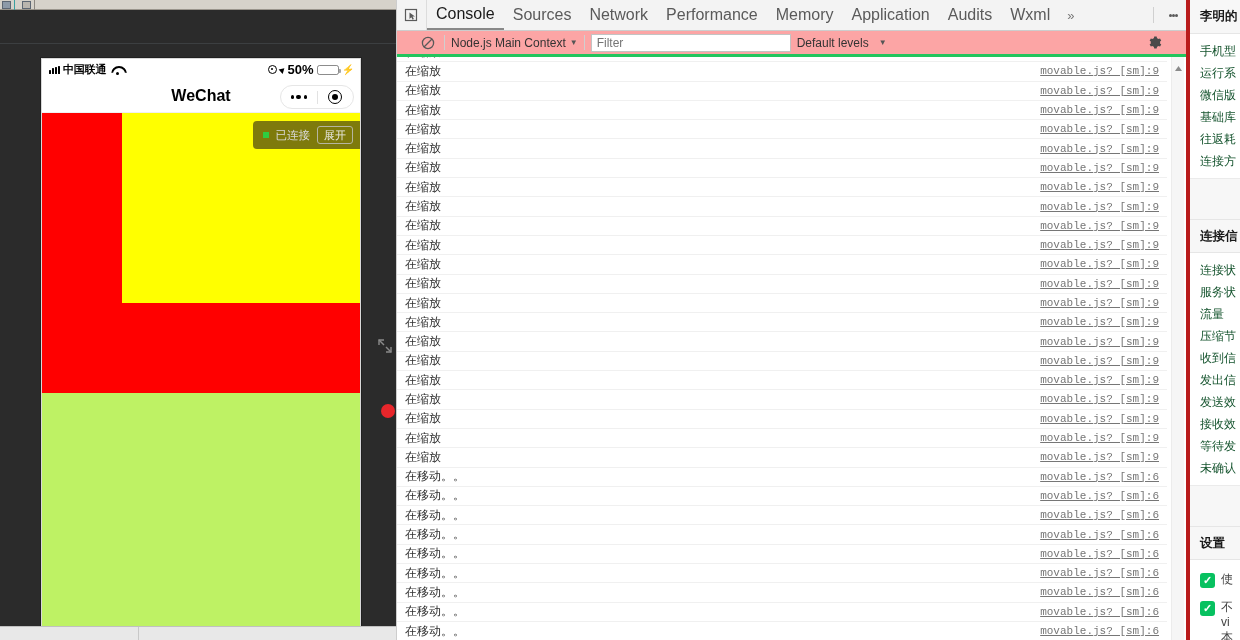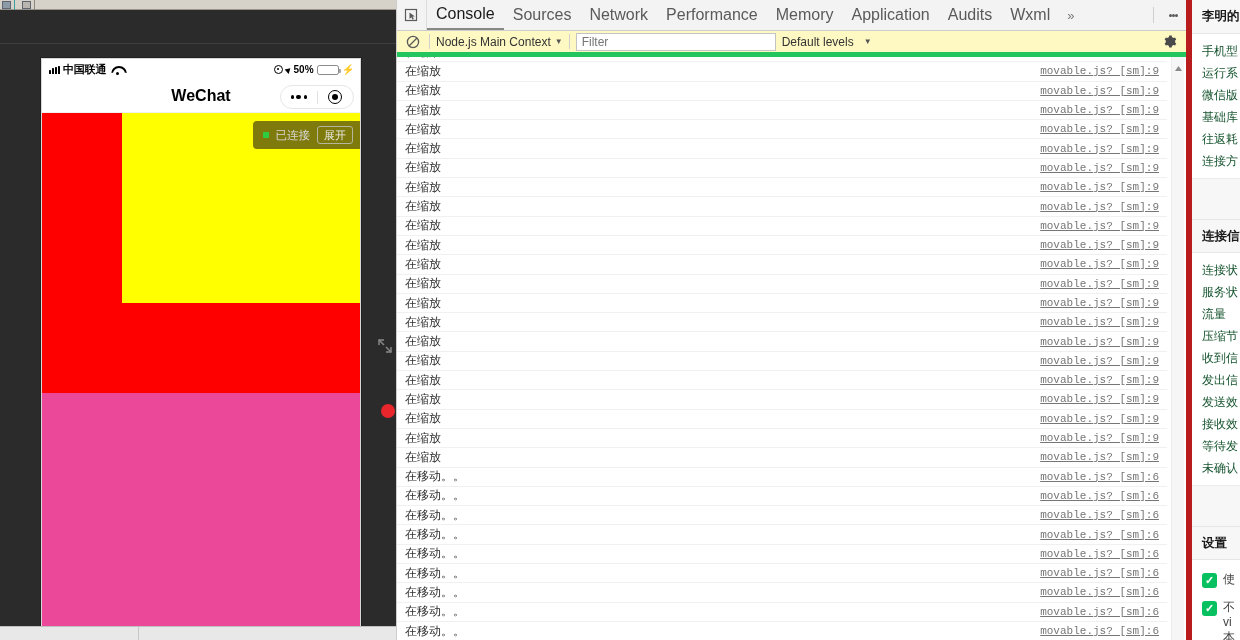--- a/index.html
+++ b/index.html
@@ -81,21 +81,21 @@
   .sb-center { position: absolute; left: 0; right: 0; text-align: center; font-size: 11.5px; font-weight: bold; }
   .sb-right { position: absolute; right: 5px; display: flex; align-items: center; gap: 3px; }
   .alarm-ico {
     width: 9px; height: 9px; border: 1.4px solid #000; border-radius: 50%; position: relative;
   }
   .alarm-ico::after{ content:""; position:absolute; left:2.2px; top:2.2px; width:2.2px; height:2.2px; background:#000; border-radius:50%;}
   .loc-ico {
     width: 0; height: 0; border-left: 5px solid #000; border-top: 3.5px solid transparent;
     border-bottom: 3.5px solid transparent; transform: rotate(-42deg);
   }
-  .batt-pct { font-size: 10px; font-weight: bold; }
+  .batt-pct { font-size: 13px; font-weight: bold; }
   .batt {
     width: 22px; height: 10px; border: 1.2px solid rgba(0,0,0,.45); border-radius: 2.5px;
     position: relative; padding: 1px;
   }
   .batt .fill { height: 100%; width: 50%; background: #4cd964; border-radius: 1px; }
   .batt::after {
     content:""; position:absolute; right:-3px; top:3px; width:1.6px; height:4px;
     background: rgba(0,0,0,.35); border-radius: 0 1px 1px 0;
   }
   .bolt { font-size: 10px; font-weight: bold; margin-left: 1px; }
@@ -115,21 +115,21 @@
   .capsule .dots i { width: 3.2px; height: 3.2px; border-radius: 50%; background: #000; }
   .capsule .dots i.big { width: 4.6px; height: 4.6px; }
   .capsule .cap-div { width: 1px; height: 13px; background: #e2e2e2; }
   .capsule .target { flex: 1; display: flex; align-items: center; justify-content: center; }
   .capsule .target .ring {
     width: 14px; height: 14px; border: 1.6px solid #000; border-radius: 50%;
     display: flex; align-items: center; justify-content: center;
   }
   .capsule .target .ring i { width: 6px; height: 6px; border-radius: 50%; background: #000; display:block; }
 
-  .page-body { position: relative; height: 524px; background: #ec4899; padding-left: 18px; }
+  .page-body { position: relative; height: 524px; background: #bef264; padding-left: 18px; }
   .red-box {
     position: absolute; left: 0; top: 0; width: 320px; height: 280px; background: #ff0000;
   }
   .yellow-box {
     position: absolute; left: 80px; top: 0; width: 240px; height: 190px; background: #ffff00;
   }
   .conn-badge {
     position: absolute; right: 0; top: 8px;
     height: 28px; background: rgba(90,85,15,.78);
     border-radius: 4px 0 0 4px;
@@ -177,23 +177,23 @@
     padding: 0 8px; display: flex; align-items: center; font-size: 13px; color: #777; cursor: pointer;
   }
   .dt-tabbar-right {
     margin-left: auto; display: flex; align-items: center; gap: 0;
   }
   .dt-vdiv { width: 1px; height: 16px; background: #d0d0d0; margin: 0 6px; }
   .kebab { width: 26px; display:flex; align-items:center; justify-content:center; cursor:pointer; }
   .kebab i { display:block; width:3px; height:3px; background:#5a5a5a; border-radius:50%; margin:1px 0; }
 
   .dt-filterbar {
-    position: relative; height: 26px; background: #fef9c3;
-    border-bottom: 5px solid #22c55e;
-    display: flex; align-items: center; padding: 0 6px; gap: 6px;
+    position: relative; height: 26px; background: #fca5a5;
+    border-bottom: 3px solid #22c55e;
+    display: flex; align-items: center; padding: 0 21px; gap: 6px;
   }
   .clear-btn { width: 20px; display:flex; align-items:center; justify-content:center; cursor:pointer; }
   .fb-div { width: 1px; height: 15px; background: #d0d0d0; }
   .ctx-select {
     font-size: 12px; color: #333; display: flex; align-items: center; gap: 4px; cursor: pointer;
     white-space: nowrap;
   }
   .caret { font-size: 8px; color: #555; }
   .filter-input {
     width: 200px; height: 18px; border: 1px solid #c3c3c3; background: #fff;
@@ -221,21 +221,21 @@
     position: absolute; right: 2px; top: 57px; width: 13px; height: 583px; background: #f6f6f6;
     border-left: 1px solid #ececec;
   }
   .dt-scrollbar .thumb-up {
     position: absolute; top: 2px; left: 2px; width: 9px; height: 8px;
   }
 
   
   .right-panel {
     position: absolute; left: 1186px; top: 0; width: 54px; height: 640px;
-    background: #f7f7f7; border-left: 6px solid #b91c1c; overflow: hidden;
+    background: #f7f7f7; border-left: 4px solid #b91c1c; overflow: hidden;
   }
   .rp-header {
     height: 34px; display: flex; align-items: center; padding-left: 10px;
     font-size: 12.5px; font-weight: bold; color: #1a1a1a;
     background: #f7f7f7; border-bottom: 1px solid #e6e6e6; white-space: nowrap;
   }
   .rp-block { background: #fff; border-bottom: 1px solid #ebebeb; padding: 6px 0 6px 0; }
   .rp-row {
     height: 22px; display: flex; align-items: center; padding-left: 10px;
     font-size: 12px; color: #14532d; white-space: nowrap;

